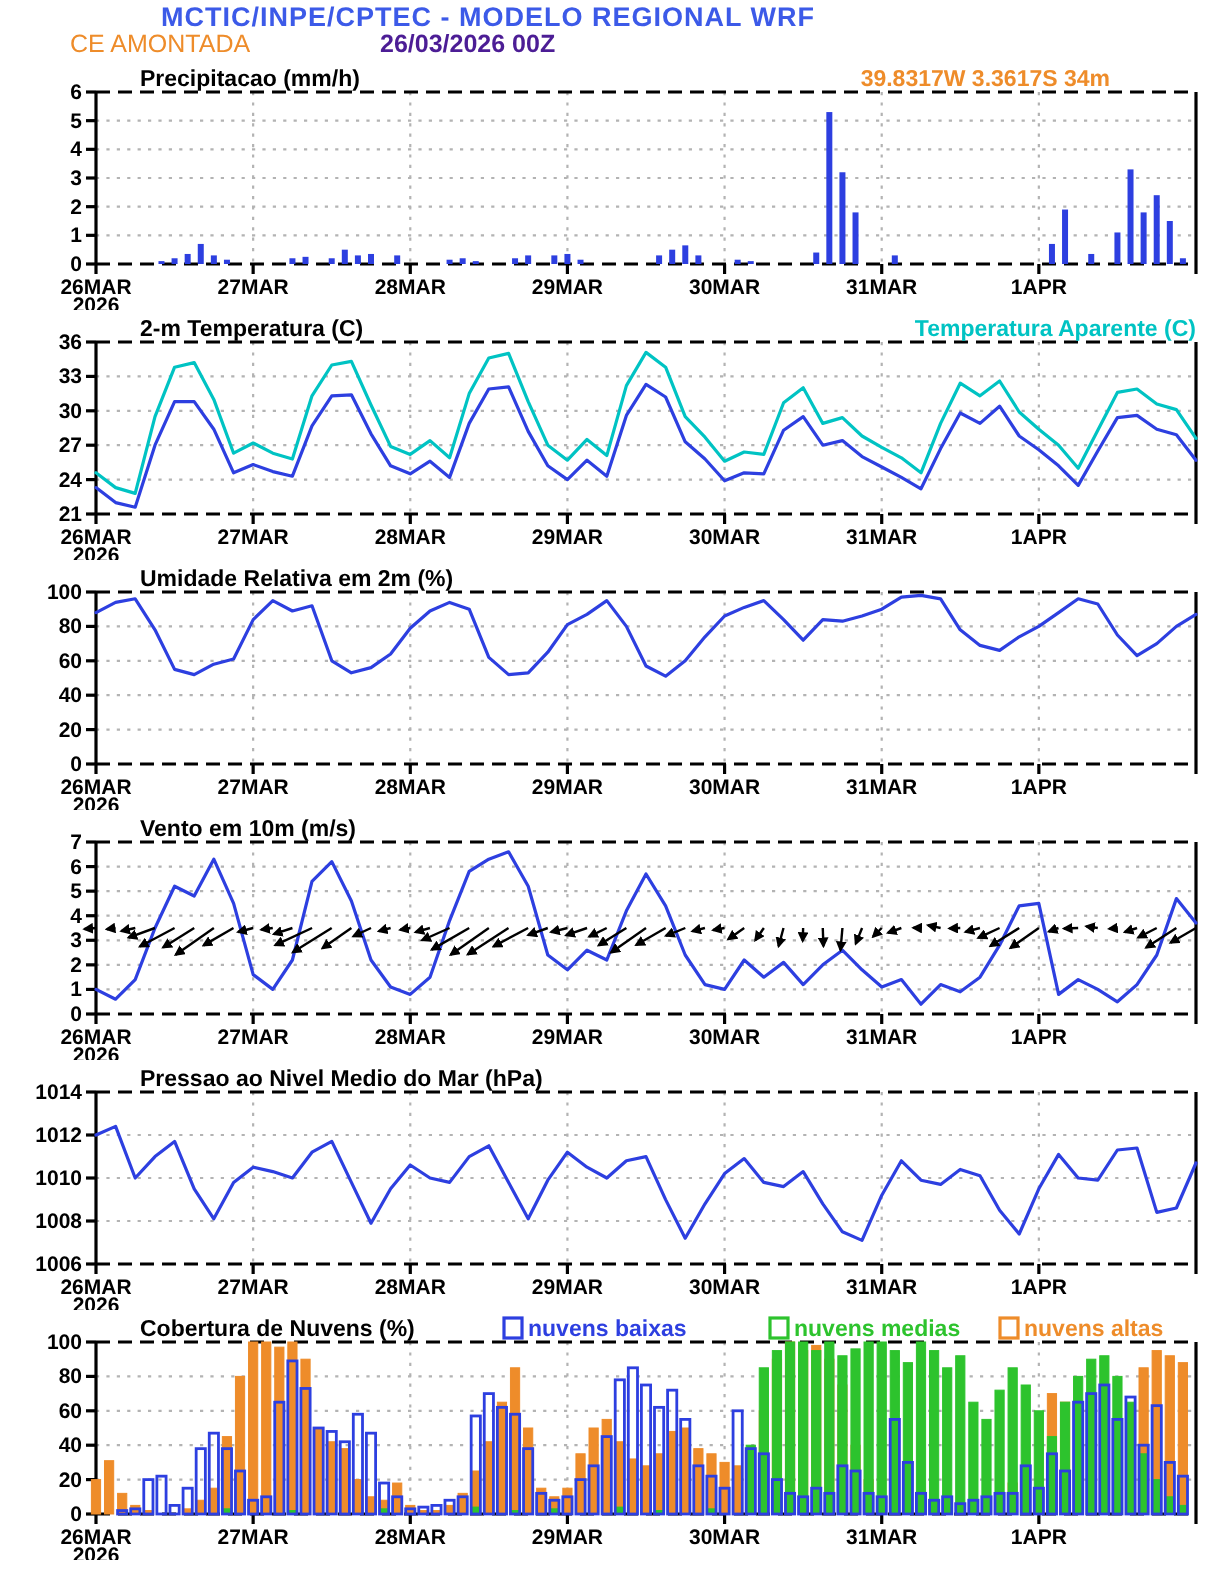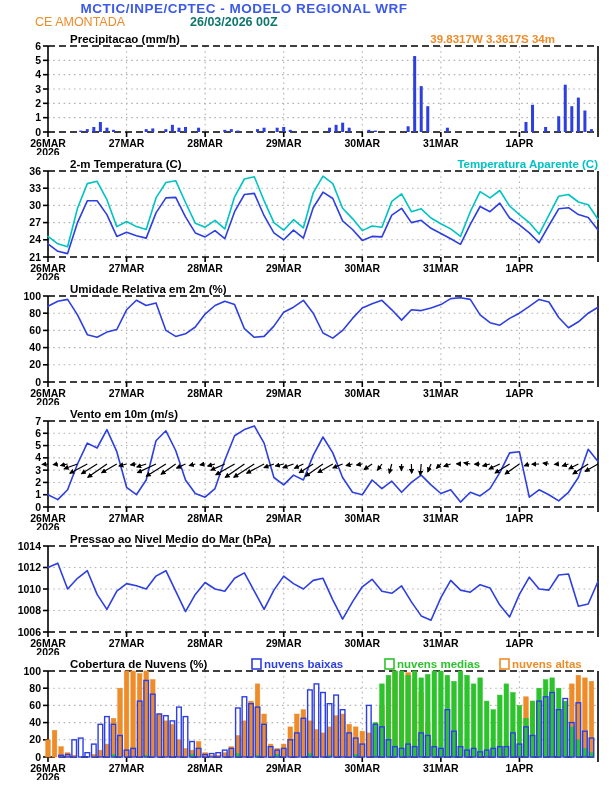--- a/index.html
+++ b/index.html
@@ -14,21 +14,21 @@
   svg text{font-family:"Liberation Sans",sans-serif;font-weight:bold;}
   .ttl{font-size:11.5px;}
   .tick{font-size:10.5px;}
 </style>
 </head>
 <body>
 
 <div class="page">
   <div class="hdr-title" style="color: rgb(60, 90, 232);">MCTIC/INPE/CPTEC - MODELO REGIONAL WRF</div>
   <div class="hdr-station" style="color: rgb(238, 140, 42);">CE AMONTADA</div>
-  <div class="hdr-run" style="color: #0f766e;">26/03/2026 00Z</div>
+  <div class="hdr-run" style="color: #4c1d95;">26/03/2026 00Z</div>
   <div class="panels">
     <svg width="612" height="125">
         <line x1="126.57142857142857" y1="16" x2="126.57142857142857" y2="102" stroke="#b3b3b3" stroke-width="1.1" stroke-dasharray="1.6 3.6"></line>
         <line x1="205.14285714285714" y1="16" x2="205.14285714285714" y2="102" stroke="#b3b3b3" stroke-width="1.1" stroke-dasharray="1.6 3.6"></line>
         <line x1="283.71428571428567" y1="16" x2="283.71428571428567" y2="102" stroke="#b3b3b3" stroke-width="1.1" stroke-dasharray="1.6 3.6"></line>
         <line x1="362.2857142857143" y1="16" x2="362.2857142857143" y2="102" stroke="#b3b3b3" stroke-width="1.1" stroke-dasharray="1.6 3.6"></line>
         <line x1="440.8571428571429" y1="16" x2="440.8571428571429" y2="102" stroke="#b3b3b3" stroke-width="1.1" stroke-dasharray="1.6 3.6"></line>
         <line x1="519.4285714285713" y1="16" x2="519.4285714285713" y2="102" stroke="#b3b3b3" stroke-width="1.1" stroke-dasharray="1.6 3.6"></line>
         <line x1="48" y1="87.66666666666667" x2="598" y2="87.66666666666667" stroke="#b3b3b3" stroke-width="1.1" stroke-dasharray="1.6 3.6"></line>
         <line x1="48" y1="73.33333333333334" x2="598" y2="73.33333333333334" stroke="#b3b3b3" stroke-width="1.1" stroke-dasharray="1.6 3.6"></line>

